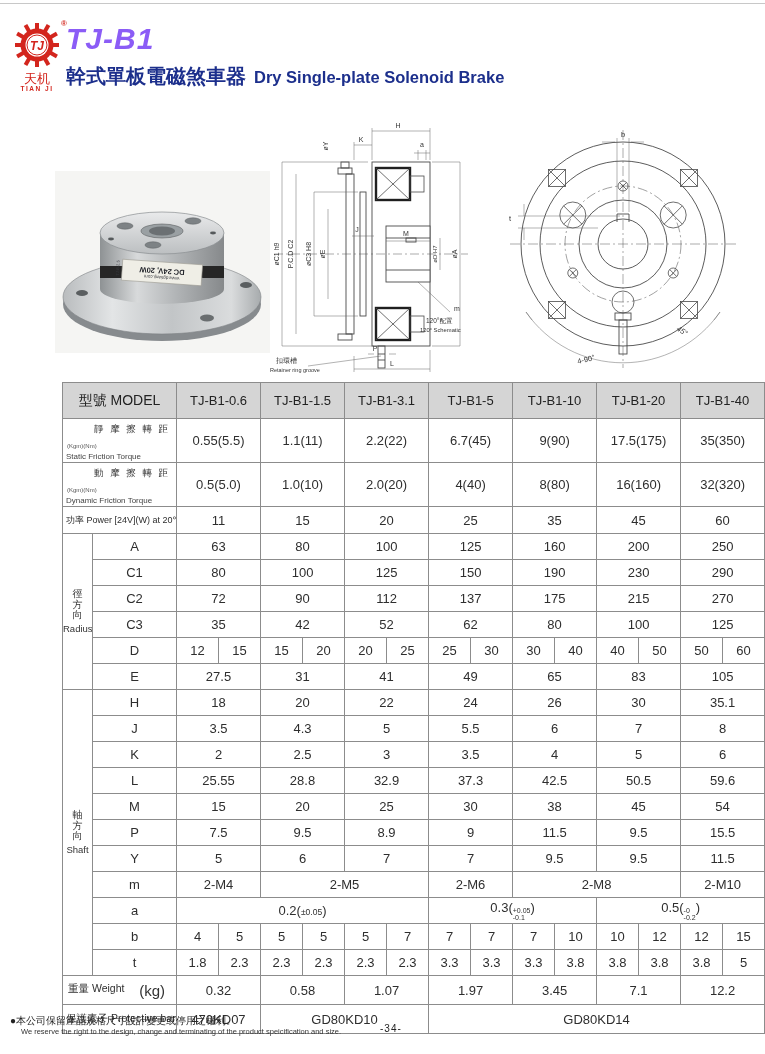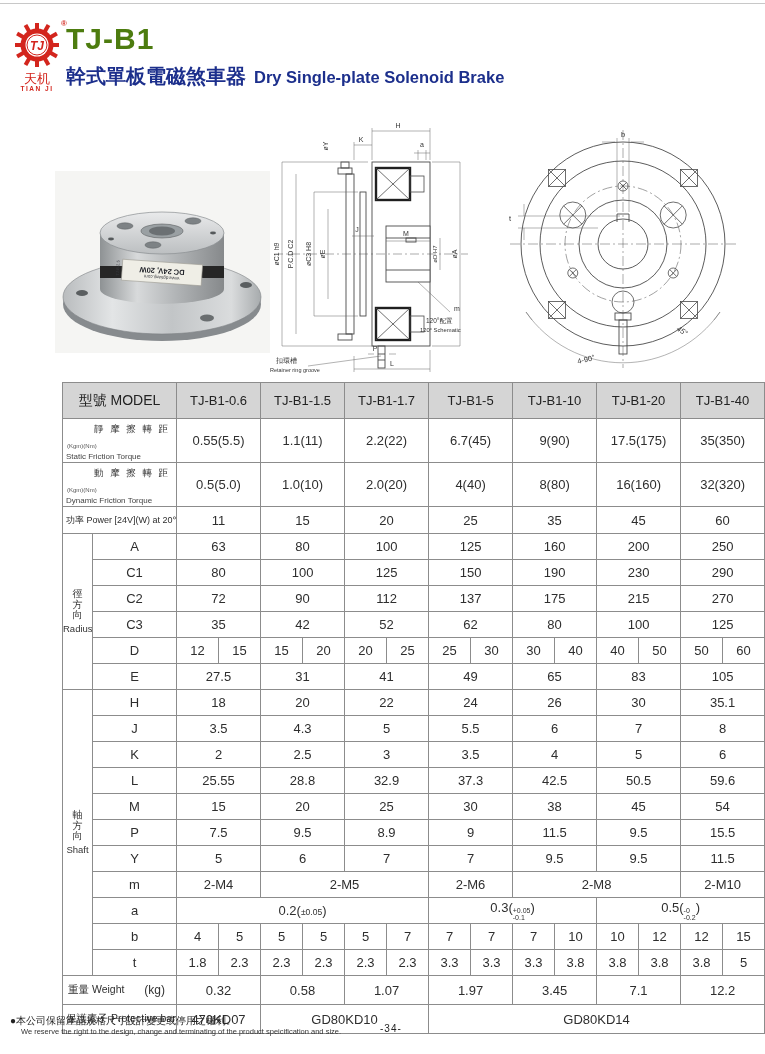--- a/index.html
+++ b/index.html
@@ -8,21 +8,21 @@
   .topline{position:absolute;top:3px;left:0;width:765px;height:1px;background:#c8c8c8;}
 
   
   .logo{position:absolute;left:15px;top:23px;width:100px;}
   .logo .reg{position:absolute;left:46px;top:-4px;font-size:8px;color:#d3251d;font-weight:bold;}
   .logo .zh{display:block;text-align:center;width:44px;color:#d3251d;font-weight:normal;
             font-size:13px;font-family:"Liberation Serif",serif;line-height:13px;margin-top:1px;}
   .logo .en{display:block;text-align:center;width:44px;color:#d3251d;font-weight:bold;
             font-size:6.5px;letter-spacing:1.5px;line-height:8px;}
   .model-title{position:absolute;left:66px;top:22px;font-size:30px;font-weight:bold;
-               color:#4d7c0f;letter-spacing:1px;}
+               font-style:italic;color:#8b5cf6;letter-spacing:1px;}
   .subtitle{position:absolute;left:66px;top:63px;white-space:nowrap;}
   .subtitle .zh{font-size:20px;font-weight:bold;color:#1c2f8c;}
   .subtitle .en{font-size:16.5px;font-weight:bold;color:#1c2f8c;margin-left:8px;}
   .variant{position:absolute;left:464px;top:85px;white-space:nowrap;}
   .variant .zh{font-size:20px;font-weight:bold;color:#1c2f8c;}
   .variant .en{font-size:14.5px;font-weight:bold;color:#1c2f8c;margin-left:4px;}
 
   
   .photo{position:absolute;left:55px;top:171px;}
   .secview{position:absolute;left:268px;top:104px;}
@@ -40,21 +40,21 @@
   .lbl .l1 .zh{font-size:9.5px;letter-spacing:2px;color:#333;padding-left:28px;}
   .lbl .l1 .unit{font-size:6px;margin-left:1px;color:#555;}
   .lbl .l2{font-size:8px;color:#444;margin-top:1px;}
   .spec td.lblp{font-size:9px;white-space:nowrap;}
   .spec td.lblw{font-size:10.5px;white-space:nowrap;}
   .spec td.vgrp{font-size:10px;color:#333;}
   .vzh div{line-height:10.5px;font-size:10px;}
   .ven{font-size:9.5px;margin-top:2px;}
   .spec td.key{font-size:13px;}
   .kgline{display:flex;justify-content:space-between;padding:0 8px 0 2px;font-size:10.5px;}
-  .kgline .wu{font-size:12px;color:#333;}
+  .kgline .wu{font-size:15px;color:#333;}
   .tm{font-size:13px;text-align:right;}
   .tstack{display:inline-flex;flex-direction:column;justify-content:center;font-size:7px;
           line-height:7.5px;vertical-align:-1px;text-align:left;}
   .tsingle{font-size:8.5px;}
 
   
   .foot-zh{position:absolute;left:10px;top:1014px;font-size:10px;color:#222;}
   .foot-en{position:absolute;left:21px;top:1027px;font-size:7.5px;color:#333;}
   .pageno{position:absolute;left:380px;top:1023px;font-size:10px;color:#222;letter-spacing:1px;}
 
@@ -305,21 +305,21 @@
         <col style="width: 42px;">
         <col style="width: 42px;">
         <col style="width: 42px;">
         <col style="width: 42px;">
       </colgroup>
       <tbody>
         <tr style="height: 36px;">
           <td class="hd hdl" colspan="2">型號 MODEL</td>
           <td class="hd" colspan="2">TJ-B1-0.6</td>
           <td class="hd" colspan="2">TJ-B1-1.5</td>
-          <td class="hd" colspan="2">TJ-B1-1.7</td>
+          <td class="hd" colspan="2">TJ-B1-3.1</td>
           <td class="hd" colspan="2">TJ-B1-5</td>
           <td class="hd" colspan="2">TJ-B1-10</td>
           <td class="hd" colspan="2">TJ-B1-20</td>
           <td class="hd" colspan="2">TJ-B1-40</td>
         </tr>
         <tr style="height: 37px;">
           <td class="lbl" colspan="2">
             <div class="l1"><span class="zh">靜 摩 擦 轉 距</span><span class="unit">(Kgm)(Nm)</span></div>
             <div class="l2">Static Friction Torque</div>
           </td>

